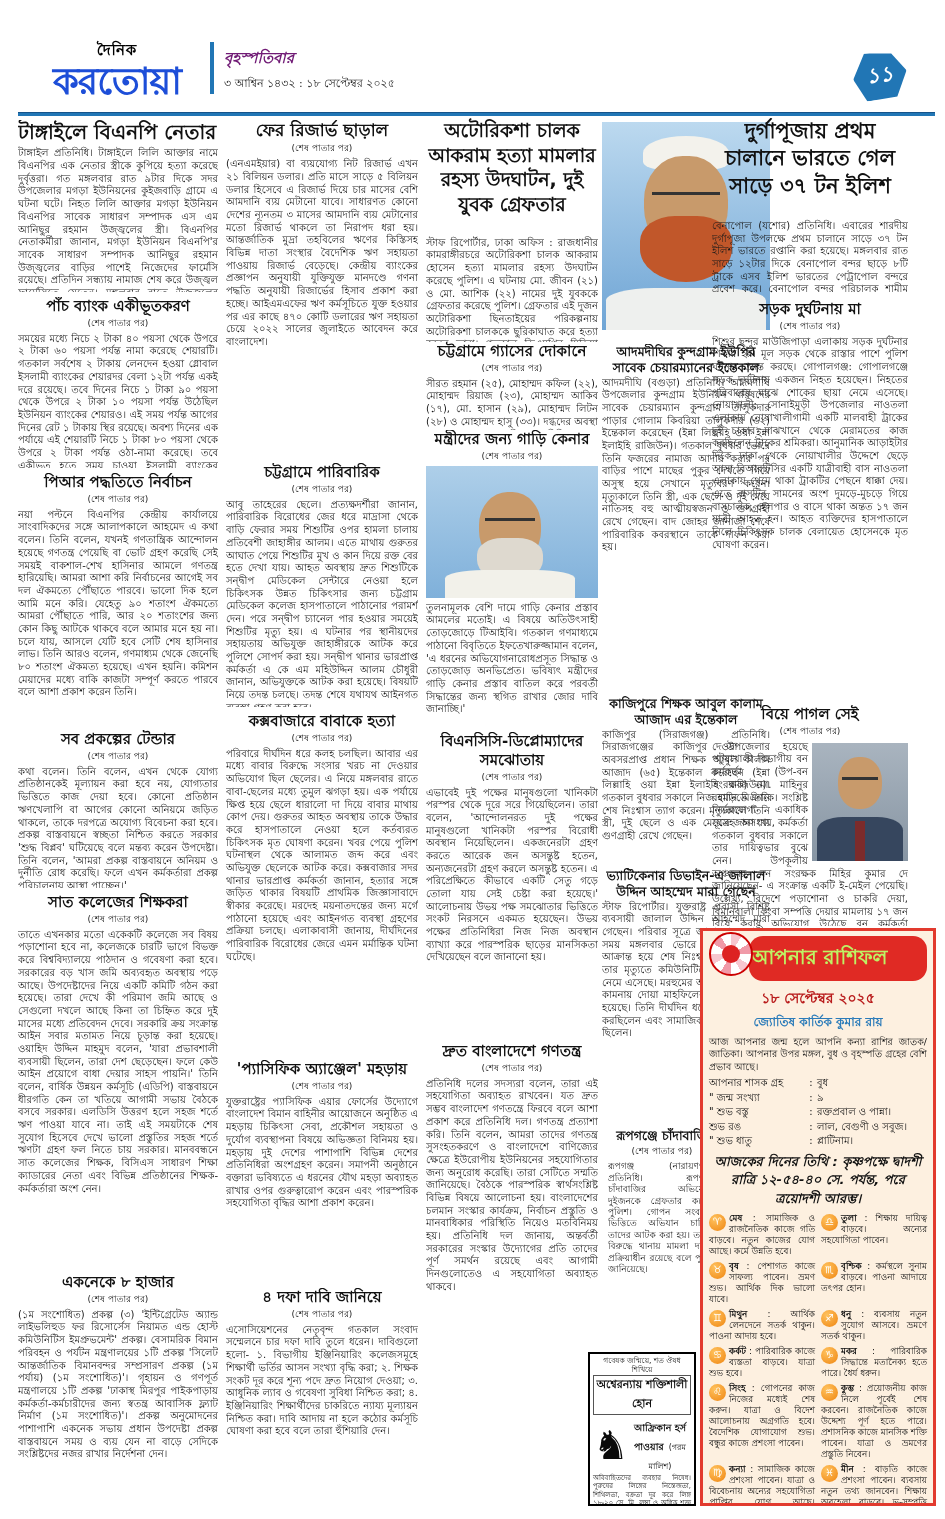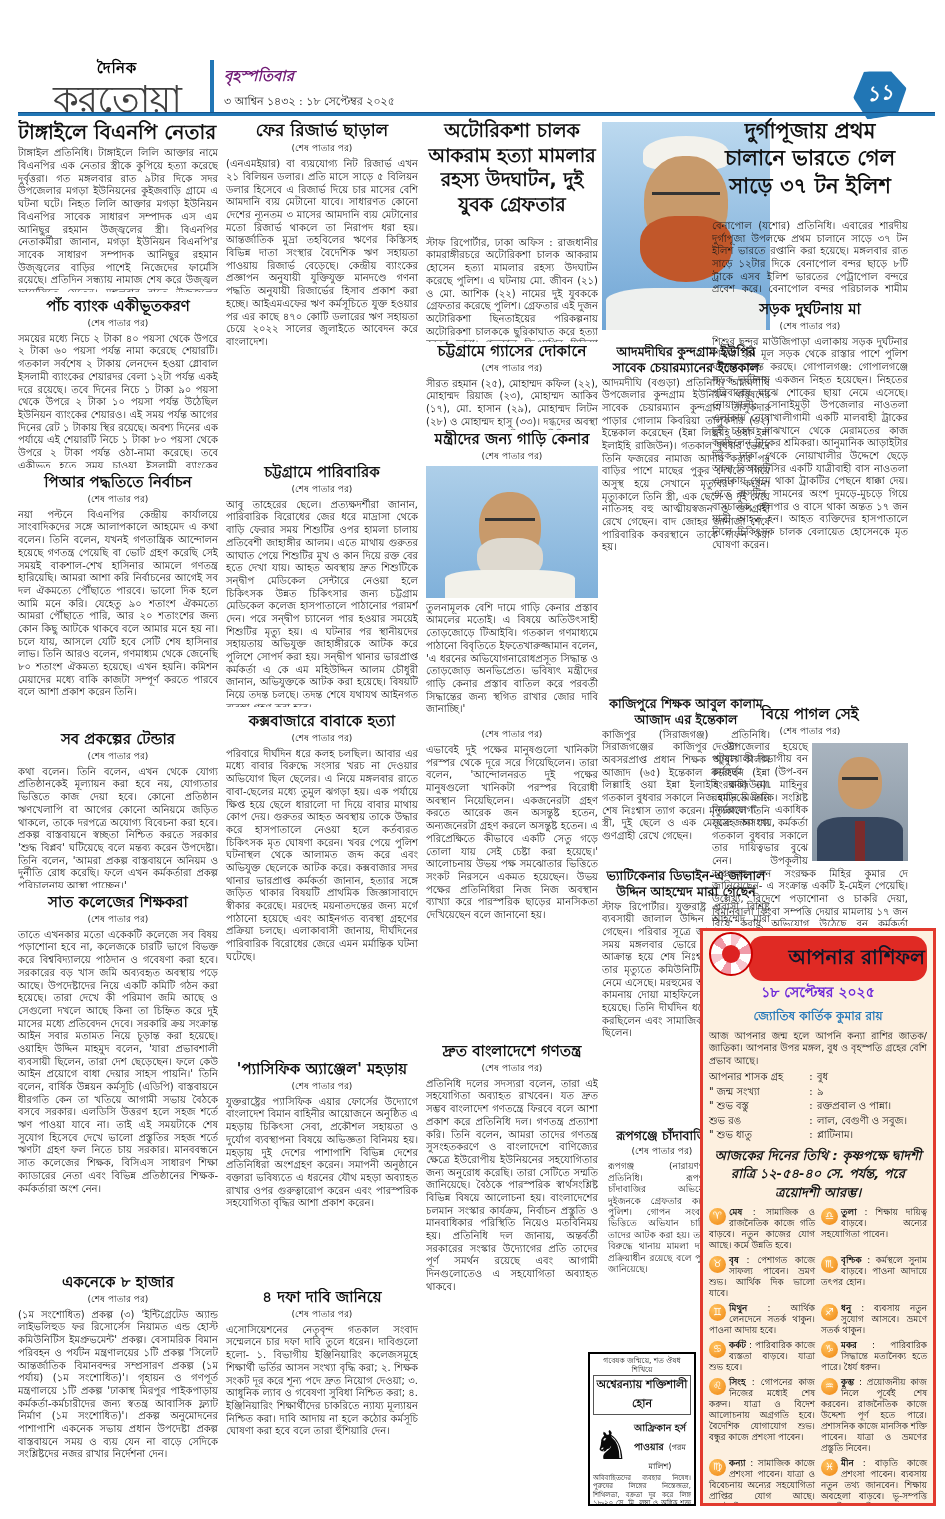--- a/index.html
+++ b/index.html
@@ -3,24 +3,24 @@
 <meta charset="utf-8">
 <style>
   * { box-sizing: border-box; margin: 0; padding: 0; }
   html,body { background:#e8e8e8; }
   .page {
     position: relative; width: 945px; height: 1519px; margin: 0 auto;
     background: #ffffff; overflow: hidden;
     font-family: "DejaVu Sans", sans-serif; color:#111;
   }
   
-  .masthead { position:absolute; left:18px; top:56px; width:917px; height:62px; }
+  .masthead { position:absolute; left:18px; top:38px; width:917px; height:62px; }
   .logo-block { position:absolute; left:14px; top:0; width:170px; text-align:center; }
   .logo-top { font-size:15px; font-weight:bold; color:#000; letter-spacing:1px; }
-  .logo-main { font-size:37px; font-weight:normal; color:#404040; line-height:1.0; letter-spacing:-1px; }
+  .logo-main { font-size:37px; font-weight:bold; color:#1d4ed8; line-height:1.0; letter-spacing:-1px; }
   .mast-divider { position:absolute; left:192px; top:4px; width:4px; height:52px; background:#2176b5; }
   .mast-date { position:absolute; left:206px; top:8px; }
   .mast-day { font-size:15px; font-weight:bold; font-style:italic; color:#701a75; }
   .mast-dateline { font-size:11px; color:#222; margin-top:4px; }
   .page-hex { position:absolute; right:28px; top:14px; width:54px; height:48px; background:#2176b5;
     clip-path: polygon(25% 0, 75% 6%, 100% 44%, 78% 96%, 22% 100%, 0 52%);
     transform: rotate(-6deg); display:flex; align-items:center; justify-content:center; }
   .page-num { color:#fff; font-size:21px; font-weight:bold; font-style:italic; }
   .mast-rule { position:absolute; left:18px; top:112px; width:917px; height:4px; background:#2176b5; border-top:1px solid #15538a; }
   
@@ -43,26 +43,26 @@
   .ph-face { position:absolute; background:#c89a6b; border-radius:46%; }
   .ph-cap { position:absolute; background:#f3f2ec; border-radius:50% 50% 25% 25%; }
   .ph-beard { position:absolute; border-radius:38% 38% 50% 50%; }
   .ph-glasses { position:absolute; height:6px; border-top:3px solid #333; }
   .ph-body { position:absolute; bottom:0; border-radius:30% 30% 0 0; }
   .ph-tie { position:absolute; bottom:0; width:10px; background:#7c2b2b; }
   .float-photo { float:right; margin:2px 0 2px 4px; }
   
   .rashifal { position:absolute; left:700px; top:928px; width:236px; height:578px;
     border:3px solid #e23a2e; background:#fdf0e0; padding:5px 6px; overflow:hidden; }
-  .rf-header { position:relative; margin-left:40px; background:#e02a24; color:#0f172a; border-radius:14px;
-    text-align:right; font-size:20px; font-weight:bold; padding:6px 2px; }
+  .rf-header { position:relative; margin-left:40px; background:#e02a24; color:#bef264; border-radius:14px;
+    text-align:left; font-size:20px; font-weight:bold; padding:6px 2px; }
   .rf-logo { position:absolute; left:-40px; top:-4px; width:44px; height:44px; border-radius:50%;
     border:2px solid #c00; background: conic-gradient(#f7c6cf 0 30deg,#fff 30deg 60deg,#f09aa8 60deg 90deg,#fff 90deg 120deg,#f7c6cf 120deg 150deg,#fff 150deg 180deg,#f09aa8 180deg 210deg,#fff 210deg 240deg,#f7c6cf 240deg 270deg,#fff 270deg 300deg,#f09aa8 300deg 330deg,#fff 330deg 360deg); }
   .rf-logo::after { content:""; position:absolute; left:11px; top:11px; width:18px; height:18px; border-radius:50%; background:#d22; }
-  .rf-date { text-align:center; color:#6d28d9; font-weight:bold; font-size:14px; margin-top:0; }
+  .rf-date { text-align:center; color:#b91c1c; font-weight:bold; font-size:14px; margin-top:6px; }
   .rf-astro { text-align:center; color:#2b7bb9; font-weight:bold; font-size:12px; margin:2px 0 3px; }
   .rf-intro { font-size:9.5px; line-height:1.3; text-align:justify; }
   .rf-attrs { margin:3px 0 2px; }
   .attr-row { display:flex; font-size:10px; line-height:1.45; }
   .attr-label { width:96px; }
   .attr-colon { width:12px; text-align:center; }
   .attr-value { flex:1; }
   .rf-tithi { font-size:13px; font-weight:bold; font-style:italic; text-align:center; line-height:1.45; margin:4px 0; }
   .rf-signs { display:grid; grid-template-columns:1fr 1fr; column-gap:6px; row-gap:4px; }
   .sign { font-size:8.8px; line-height:1.25; text-align:justify; }
@@ -177,20 +177,21 @@
       <div class="note">(শেষ পাতার পর)</div>
       <div class="photo" style="height:132px;background:linear-gradient(#aecfe9,#7fb0da)">
         <div class="ph-face" style="width:62px;height:72px;left:53px;top:26px"></div>
         <div class="ph-glasses" style="width:50px;left:59px;top:52px"></div>
         <div class="ph-beard" style="width:66px;height:44px;left:51px;top:72px;background:#ded9cf"></div>
         <div class="ph-body" style="width:130px;height:28px;left:19px;background:#f2f1ea"></div>
       </div>
       <div class="body-txt">তুলনামূলক বেশি দামে গাড়ি কেনার প্রস্তাব আমলের মতোই। এ বিষয়ে অতিউৎসাহী তোড়জোড়ে টিআইবি। গতকাল গণমাধ্যমে পাঠানো বিবৃতিতে ইফতেখারুজ্জামান বলেন, 'এ ধরনের অভিযোগনারোধপ্রসূত সিদ্ধান্ত ও তোড়জোড় অনভিপ্রেত। ভবিষ্যৎ মন্ত্রীদের গাড়ি কেনার প্রস্তাব বাতিল করে পরবর্তী সিদ্ধান্তের জন্য স্থগিত রাখার জোর দাবি জানাচ্ছি।'</div>
     </div>
     <div class="art" style="height:310px">
+      <div class="head-m">বিএনসিসি-ডিপ্লোম্যাদের সমঝোতায়</div>
       <div class="note">(শেষ পাতার পর)</div>
       <div class="body-txt">এভাবেই দুই পক্ষের মানুষগুলো খানিকটা পরস্পর থেকে দূরে সরে গিয়েছিলেন। তারা বলেন, 'আন্দোলনরত দুই পক্ষের মানুষগুলো খানিকটা পরস্পর বিরোধী অবস্থান নিয়েছিলেন। একজনেরটা গ্রহণ করতে আরেক জন অসন্তুষ্ট হতেন, অন্যজনেরটা গ্রহণ করলে অসন্তুষ্ট হতেন। এ পরিপ্রেক্ষিতে কীভাবে একটি সেতু গড়ে তোলা যায় সেই চেষ্টা করা হয়েছে।' আলোচনায় উভয় পক্ষ সমঝোতার ভিত্তিতে সংকট নিরসনে একমত হয়েছেন। উভয় পক্ষের প্রতিনিধিরা নিজ নিজ অবস্থান ব্যাখ্যা করে পারস্পরিক ছাড়ের মানসিকতা দেখিয়েছেন বলে জানানো হয়।</div>
     </div>
     <div class="art" style="height:469px">
       <div class="head-m">দ্রুত বাংলাদেশে গণতন্ত্র</div>
       <div class="note">(শেষ পাতার পর)</div>
       <div class="body-txt">প্রতিনিধি দলের সদস্যরা বলেন, তারা এই সহযোগিতা অব্যাহত রাখবেন। যত দ্রুত সম্ভব বাংলাদেশ গণতন্ত্রে ফিরবে বলে আশা প্রকাশ করে প্রতিনিধি দল। গণতন্ত্র প্রত্যাশা করি। তিনি বলেন, আমরা তাদের গণতন্ত্র সুসংহতকরণে ও বাংলাদেশে বাণিজ্যের ক্ষেত্রে ইউরোপীয় ইউনিয়নের সহযোগিতার জন্য অনুরোধ করেছি। তারা সেটিতে সম্মতি জানিয়েছে। বৈঠকে পারস্পরিক স্বার্থসংশ্লিষ্ট বিভিন্ন বিষয়ে আলোচনা হয়। বাংলাদেশের চলমান সংস্কার কার্যক্রম, নির্বাচন প্রস্তুতি ও মানবাধিকার পরিস্থিতি নিয়েও মতবিনিময় হয়। প্রতিনিধি দল জানায়, অন্তর্বর্তী সরকারের সংস্কার উদ্যোগের প্রতি তাদের পূর্ণ সমর্থন রয়েছে এবং আগামী দিনগুলোতেও এ সহযোগিতা অব্যাহত থাকবে।</div>
     </div>
   </div>
 

